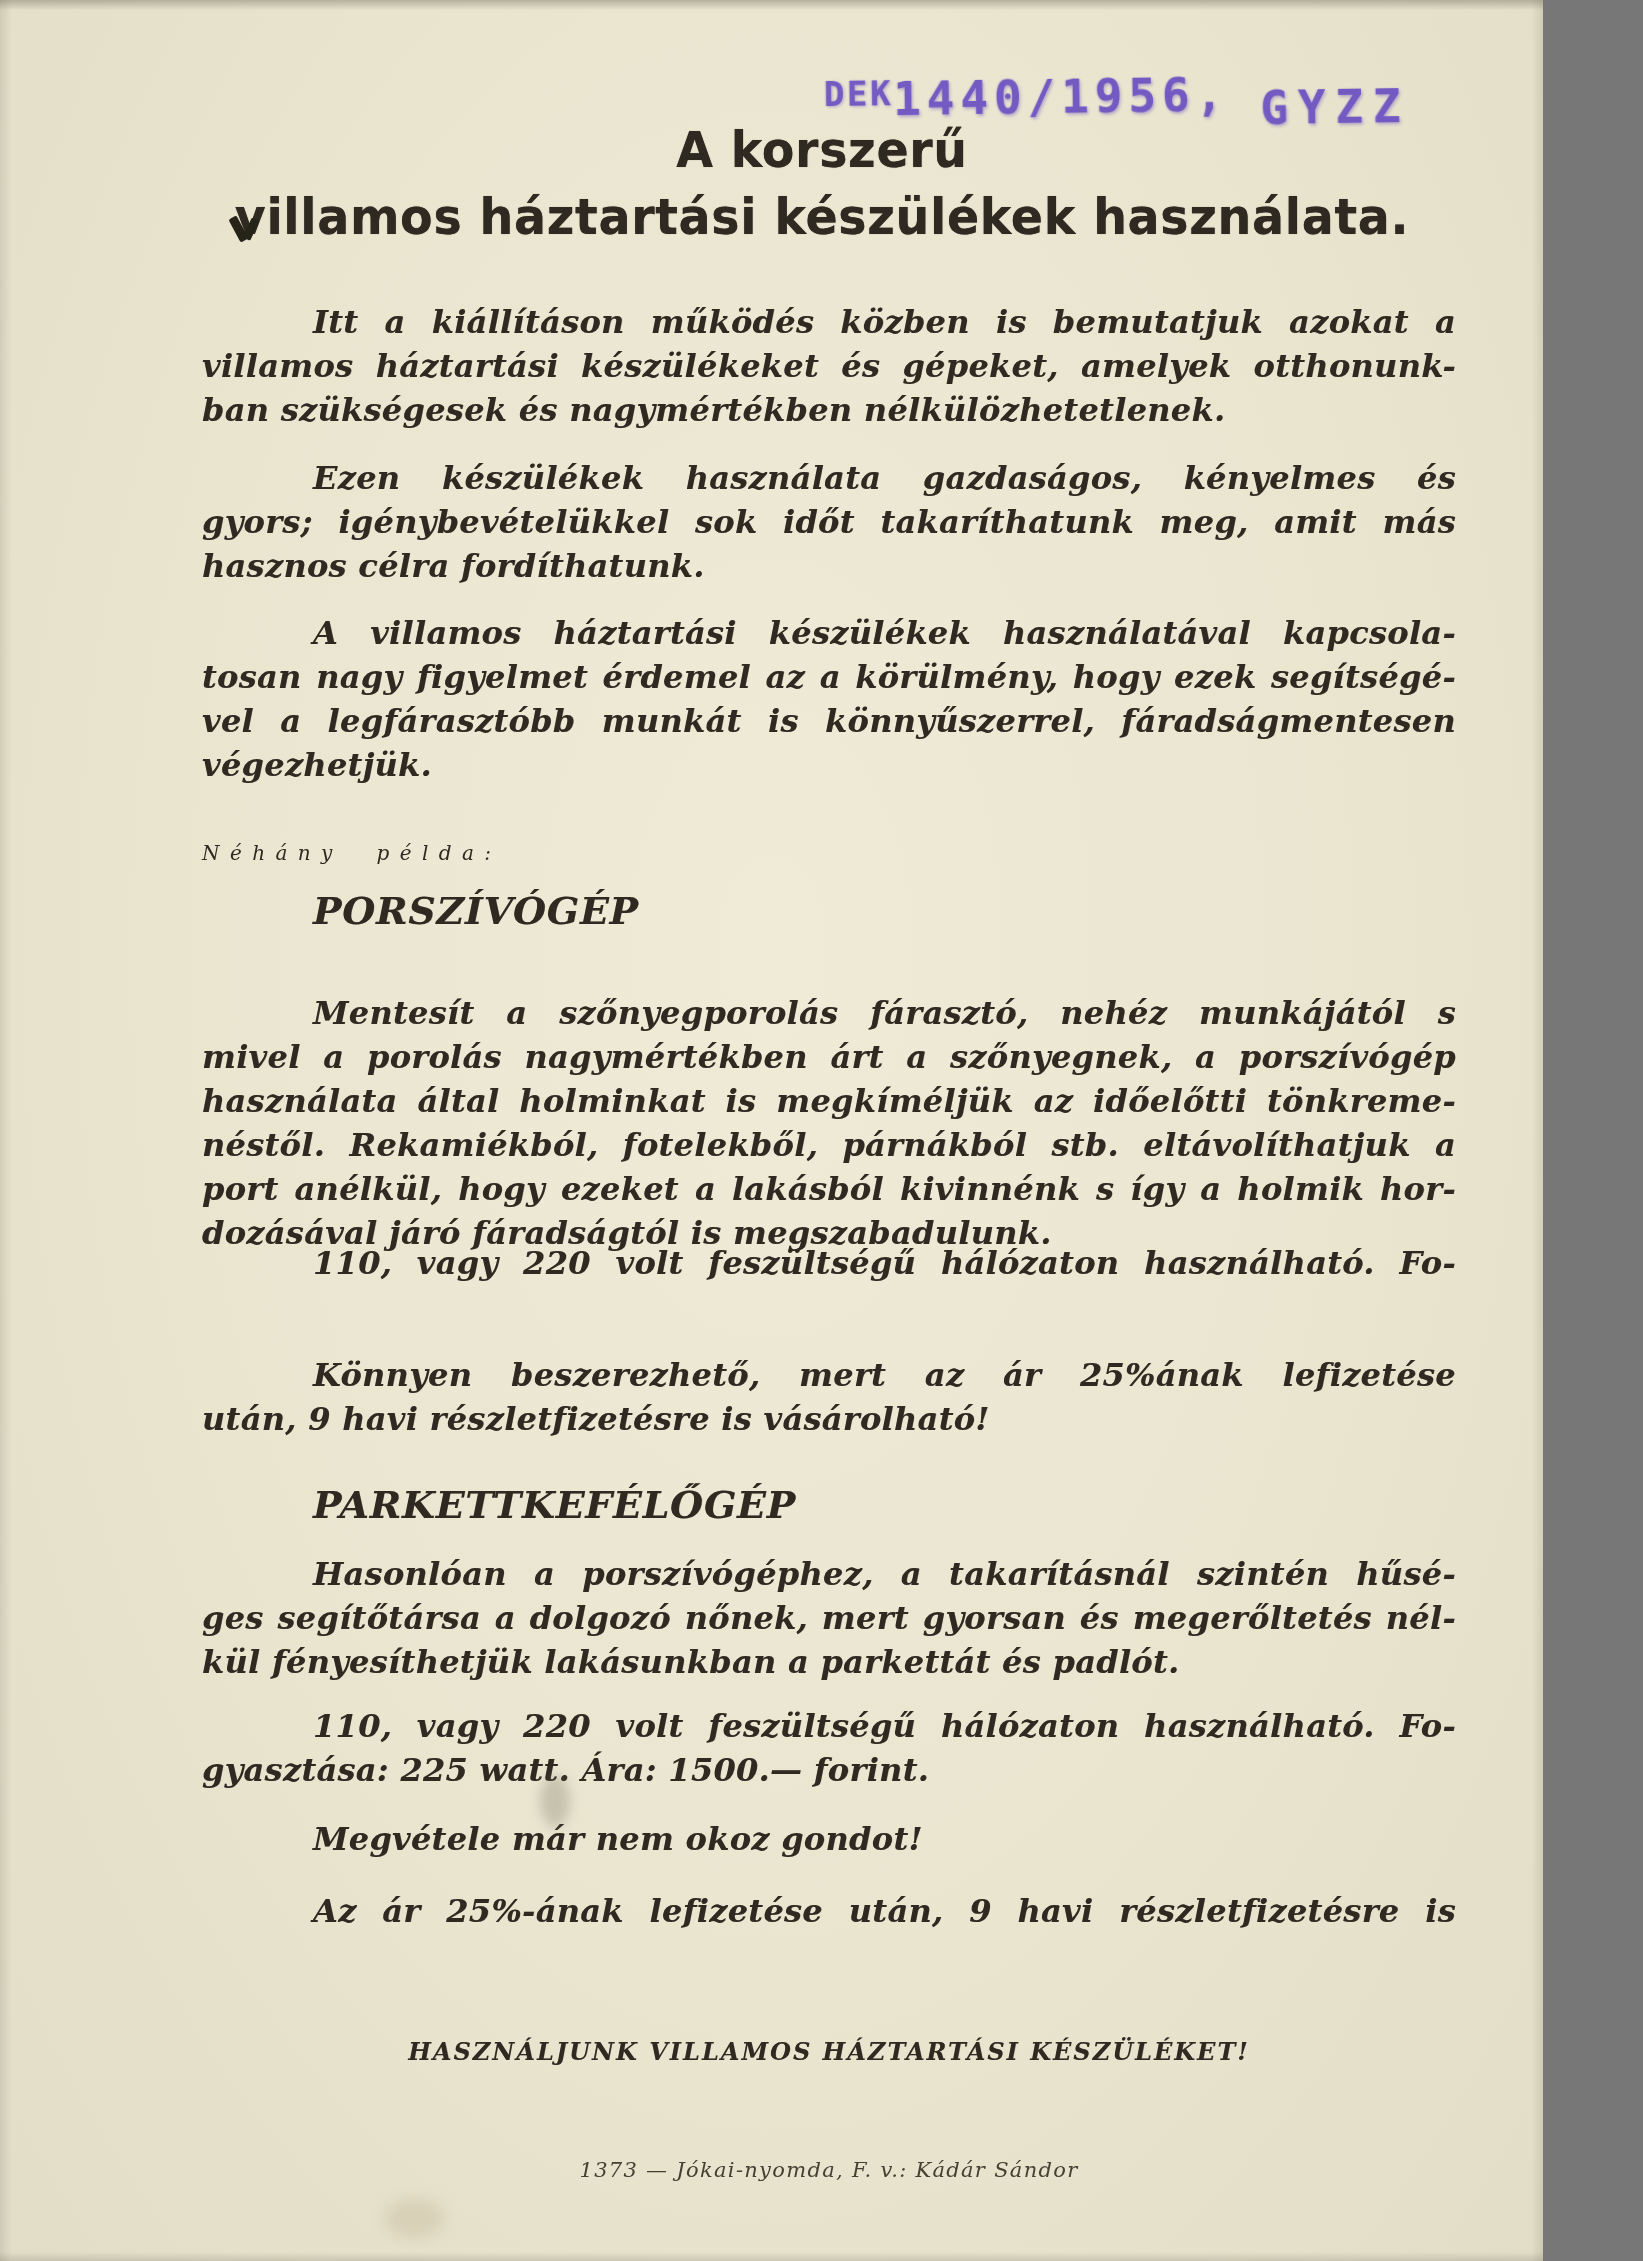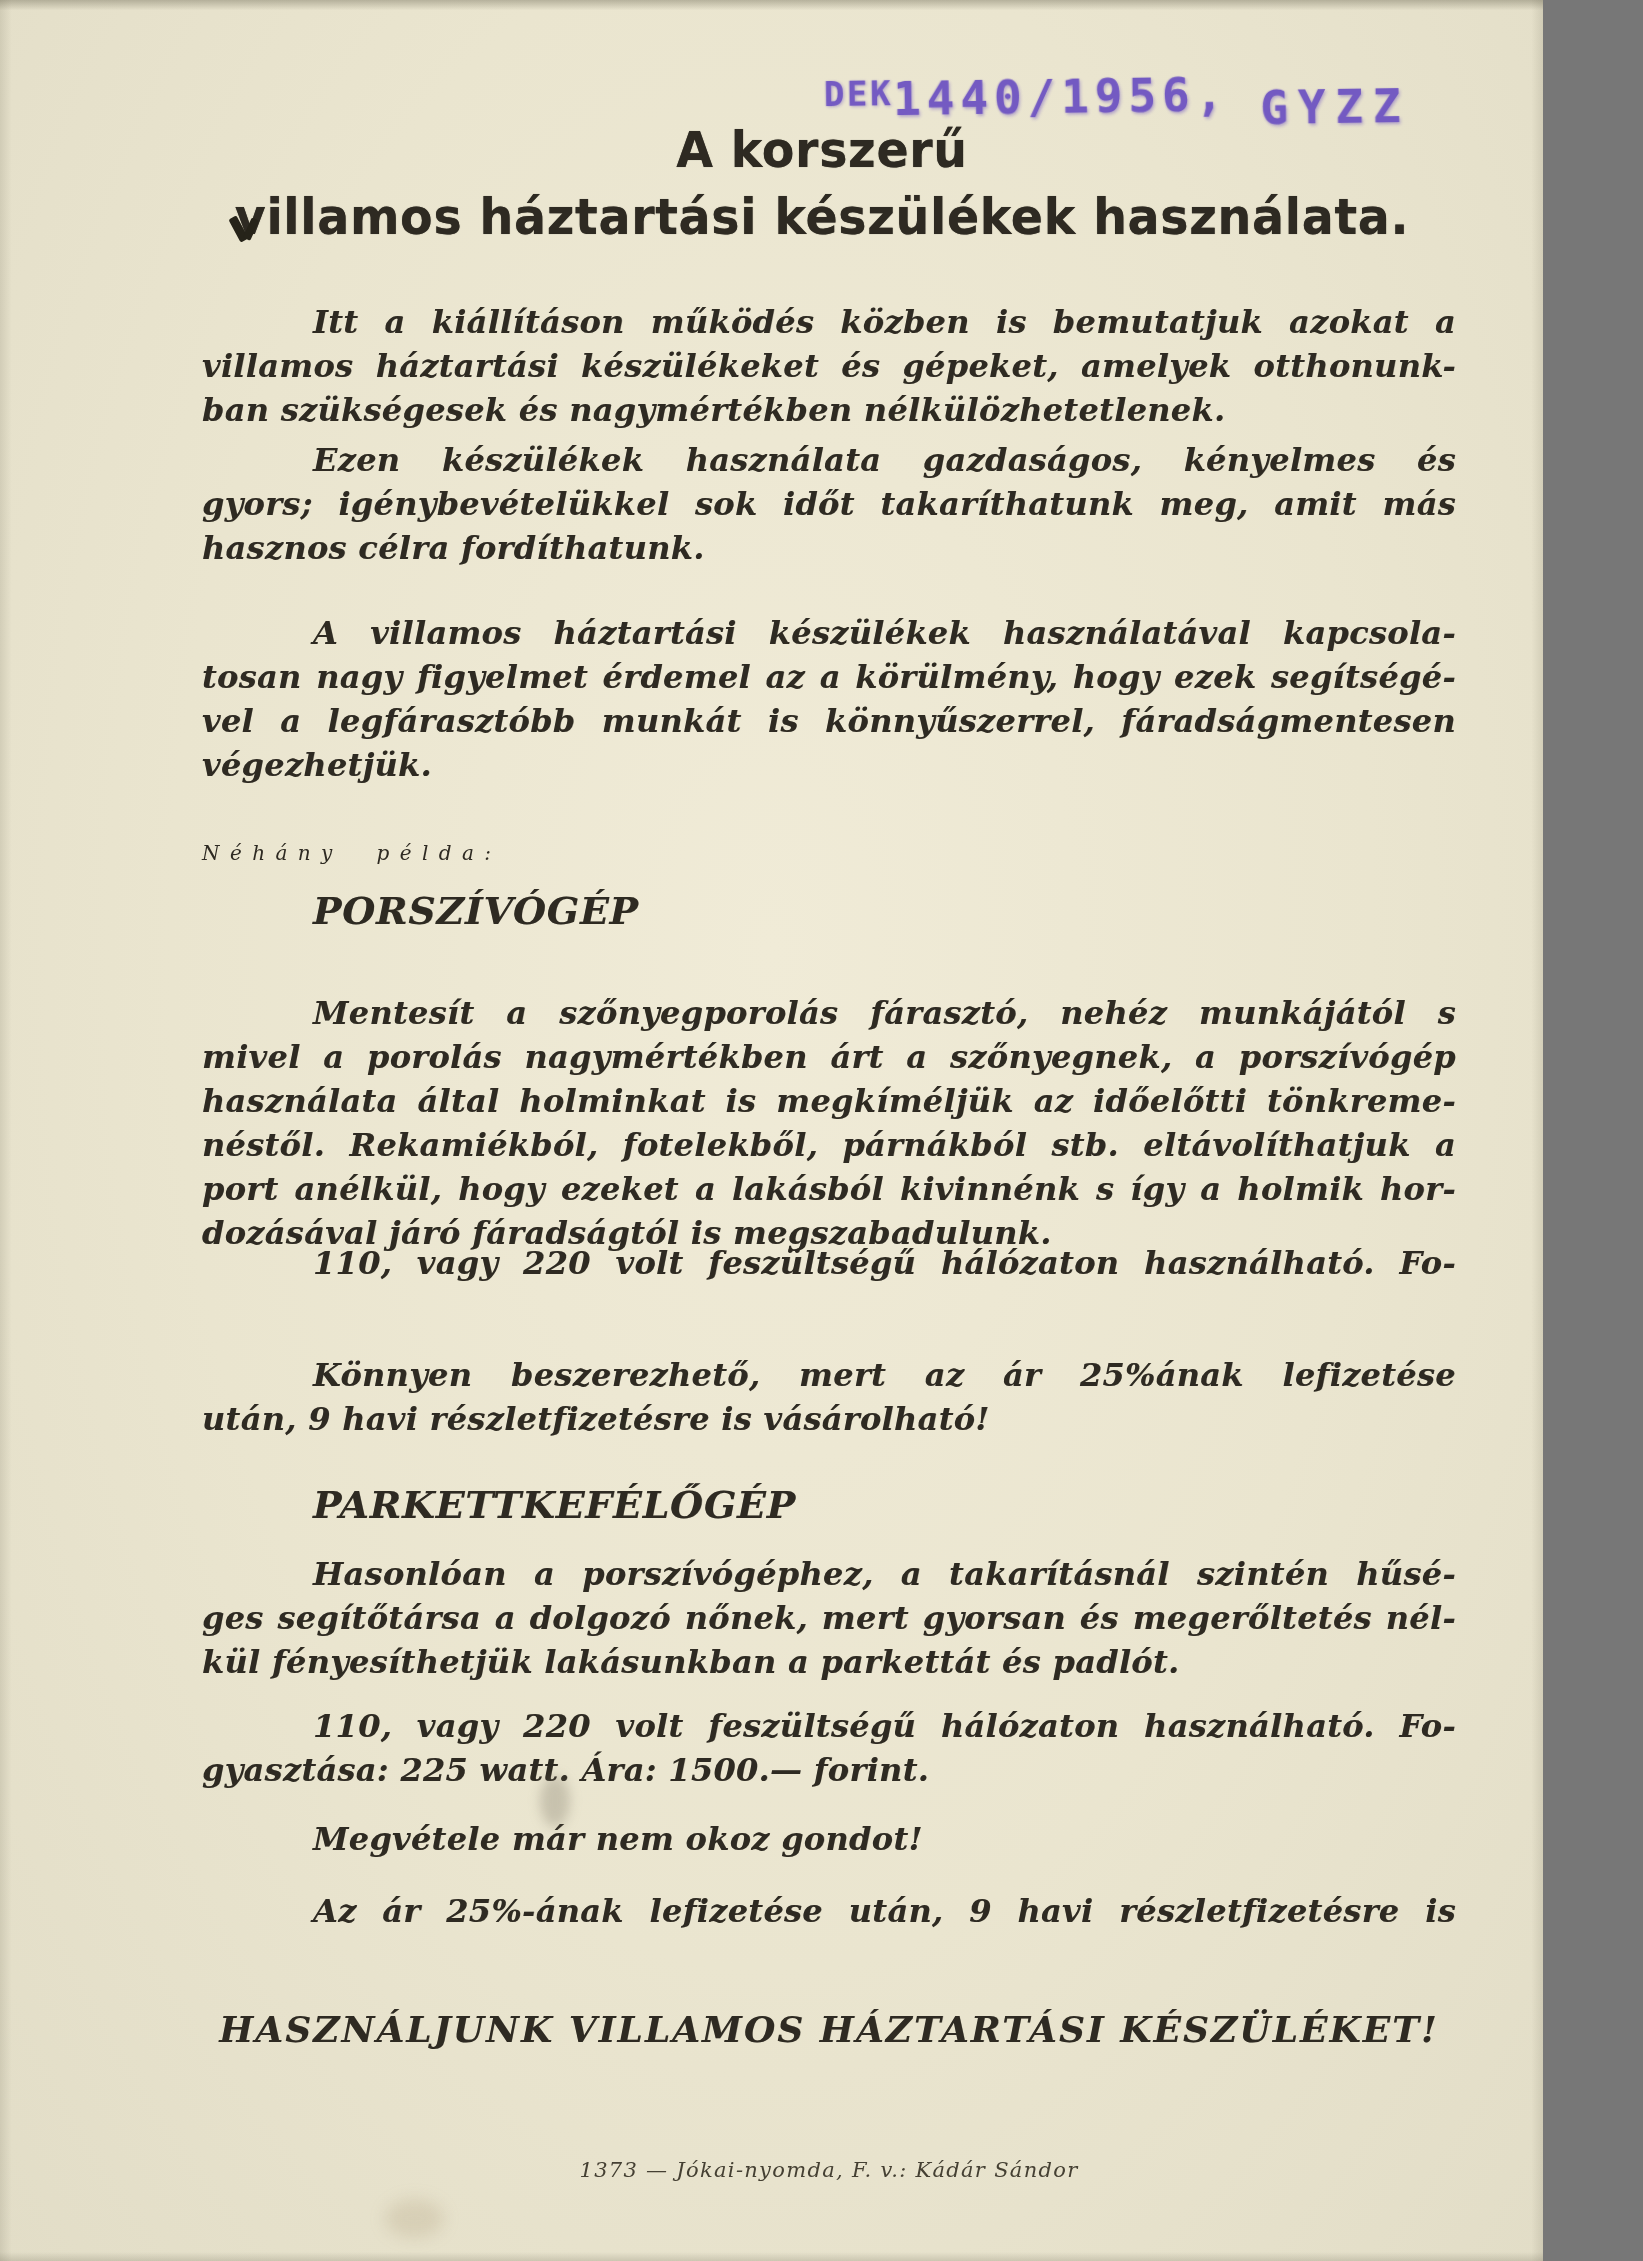--- a/index.html
+++ b/index.html
@@ -54,21 +54,21 @@
   .jl{text-align:justify; text-align-last:justify;}
   .jl-last{text-align:justify; text-align-last:left;}
   .ind{text-indent:111px;}
   .examples{
     font-weight:400; font-size:20px;
     letter-spacing:10.4px; word-spacing:17px;
     text-shadow:none;
   }
   .sec-title{font-size:38px; letter-spacing:0.7px; padding-left:111px;}
   .slogan{
-    text-align:center; font-size:36px; letter-spacing:2px;
+    text-align:center; font-size:24px; letter-spacing:2px;margin-top:23px;
   }
   .footer{
     font-weight:400; font-size:21px; letter-spacing:1.3px;
     text-align:center; color:#454033; text-shadow:none;
   }
   
   .ink-mark{position:absolute; top:215px; left:230px; width:30px; height:29px;}
   .ink-mark i{position:absolute; background:#262319; border-radius:2px; display:block;}
   .ink-mark i:nth-child(1){width:9px;height:26px;left:3.9px;top:1.3px;transform:rotate(-28deg);}
   .ink-mark i:nth-child(2){width:7.8px;height:22px;left:17px;top:2.6px;transform:rotate(24deg);}
@@ -92,21 +92,21 @@
 
   <div class="title-line title1">A korszerű</div>
   <div class="title-line title2">villamos háztartási készülékek használata.</div>
 
   <div class="block" style="top:300px">
     <div class="jl ind">Itt a kiállításon működés közben is bemutatjuk azokat a</div>
     <div class="jl">villamos háztartási készülékeket és gépeket, amelyek otthonunk-</div>
     <div class="jl-last">ban szükségesek és nagymértékben nélkülözhetetlenek.</div>
   </div>
 
-  <div class="block" style="top:438px">
+  <div class="block" style="top:456px">
     <div class="jl ind">Ezen készülékek használata gazdaságos, kényelmes és</div>
     <div class="jl">gyors; igénybevételükkel sok időt takaríthatunk meg, amit más</div>
     <div class="jl-last">hasznos célra fordíthatunk.</div>
   </div>
 
   <div class="block" style="top:611px">
     <div class="jl ind">A villamos háztartási készülékek használatával kapcsola-</div>
     <div class="jl">tosan nagy figyelmet érdemel az a körülmény, hogy ezek segítségé-</div>
     <div class="jl">vel a legfárasztóbb munkát is könnyűszerrel, fáradságmentesen</div>
     <div class="jl-last">végezhetjük.</div>

